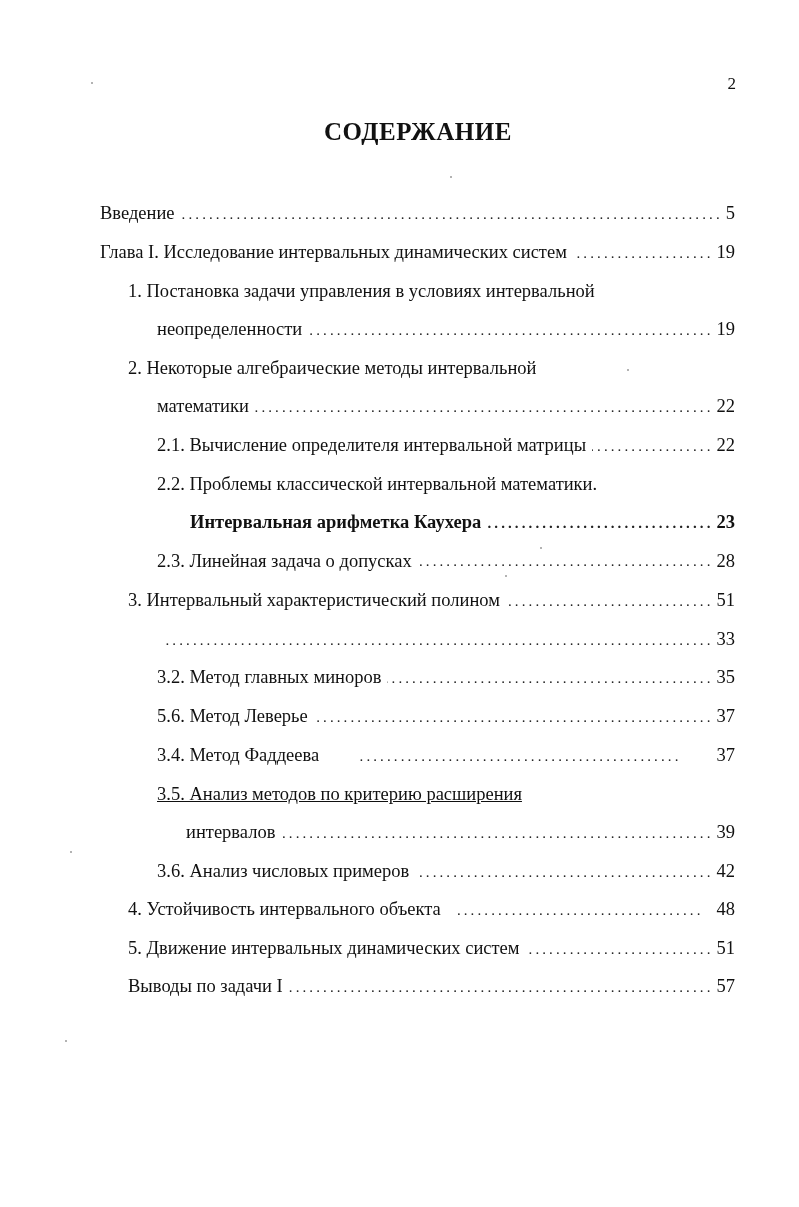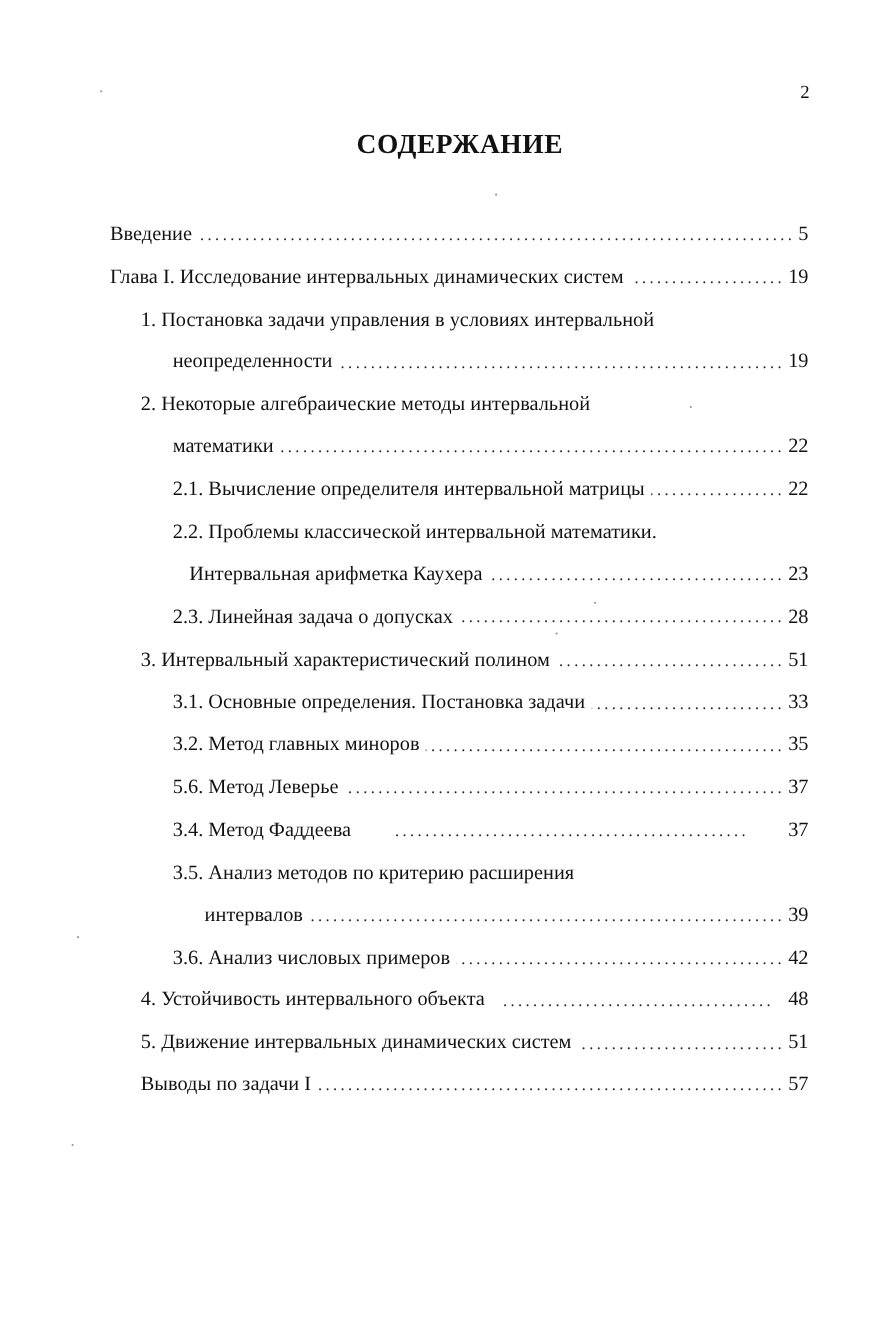--- a/index.html
+++ b/index.html
@@ -117,40 +117,39 @@
 
   <div class="toc-line" style="top:432px; left:157px;">
     <span class="toc-text">2.1. Вычисление определителя интервальной матрицы</span>
     <span class="toc-dots">................................................................................................................................</span>
     <span class="toc-page">22</span>
   </div>
 
   <div class="toc-line no-leader" style="top:471px; left:157px;">
     <span class="toc-text">2.2. Проблемы классической интервальной математики.</span>
   </div>
-  <div class="toc-line" style="top:509px; left:172px;">
+  <div class="toc-line" style="top:509px; left:190px;font-weight:bold;">
     <span class="toc-text">Интервальная арифметка Каухера</span>
     <span class="toc-dots">................................................................................................................................</span>
     <span class="toc-page">23</span>
   </div>
 
   <div class="toc-line" style="top:548px; left:157px;align-items:center;">
     <span class="toc-text">2.3. Линейная задача о допусках</span>
     <span class="toc-dots">................................................................................................................................</span>
     <span class="toc-page">28</span>
   </div>
 
   <div class="toc-line" style="top:587px; left:128px;">
     <span class="toc-text">3. Интервальный характеристический полином</span>
     <span class="toc-dots">................................................................................................................................</span>
     <span class="toc-page">51</span>
   </div>
 
   <div class="toc-line" style="top:626px; left:157px;">
-    <span class="toc-text">3.1. Основные определения. Постановка задачи</span>
     <span class="toc-dots">................................................................................................................................</span>
     <span class="toc-page">33</span>
   </div>
 
   <div class="toc-line" style="top:664px; left:157px;">
     <span class="toc-text">3.2. Метод главных миноров</span>
     <span class="toc-dots">................................................................................................................................</span>
     <span class="toc-page">35</span>
   </div>
 
@@ -159,21 +158,21 @@
     <span class="toc-dots">................................................................................................................................</span>
     <span class="toc-page">37</span>
   </div>
 
   <div class="toc-line" style="top:742px; left:157px;gap:32px;">
     <span class="toc-text">3.4. Метод Фаддеева</span>
     <span class="toc-dots">................................................................................................................................</span>
     <span class="toc-page">37</span>
   </div>
 
-  <div class="toc-line no-leader" style="top:781px; left:157px;">
+  <div class="toc-line no-leader" style="top:781px; left:157px;text-decoration:underline;">
     <span class="toc-text">3.5. Анализ методов по критерию расширения</span>
   </div>
   <div class="toc-line" style="top:819px; left:186px;">
     <span class="toc-text">интервалов</span>
     <span class="toc-dots">................................................................................................................................</span>
     <span class="toc-page">39</span>
   </div>
 
   <div class="toc-line" style="top:858px; left:157px;">
     <span class="toc-text">3.6. Анализ числовых примеров</span>

